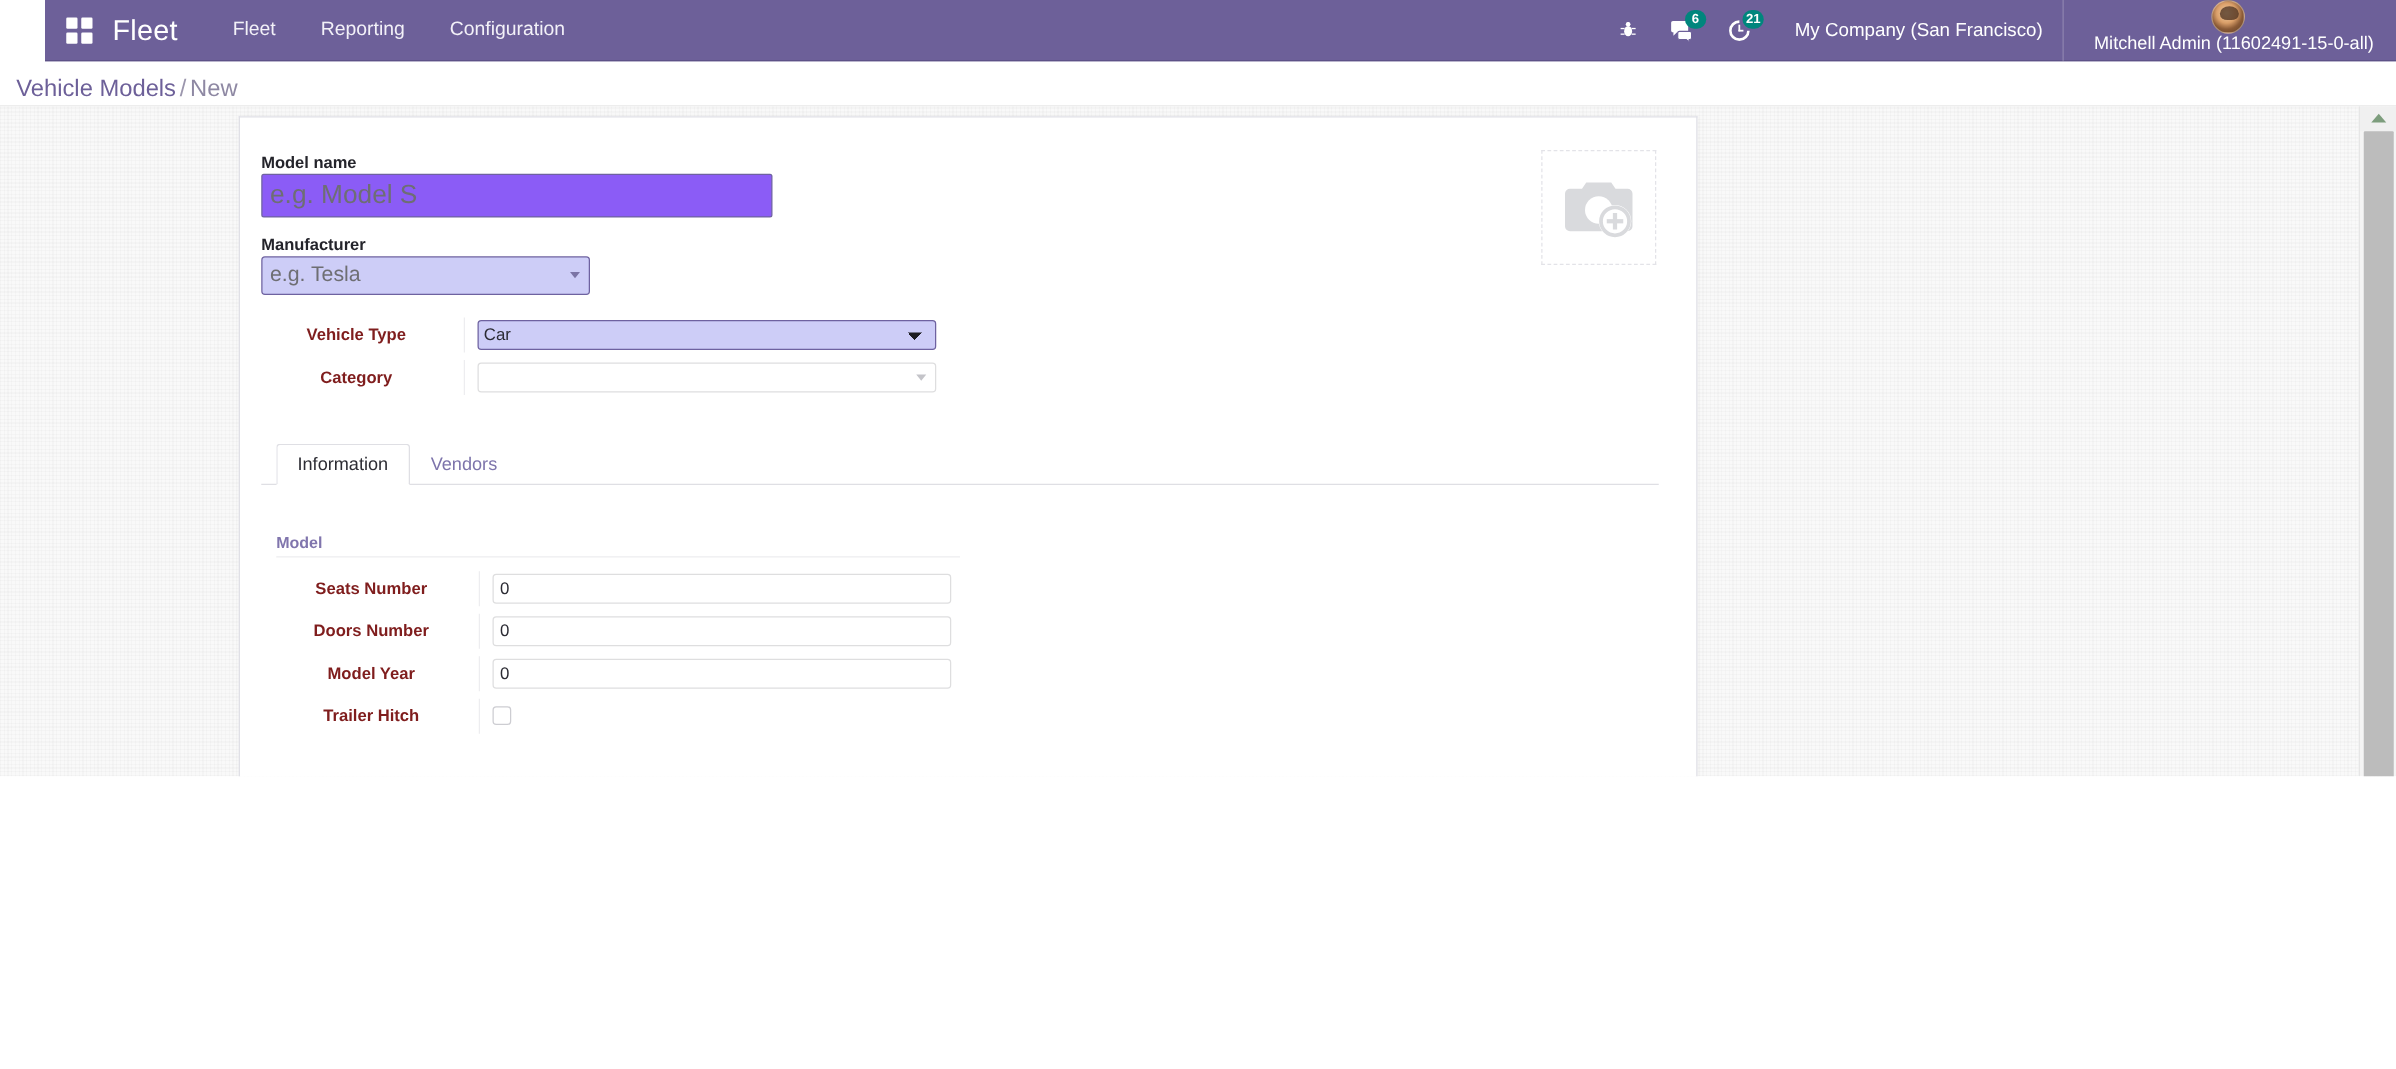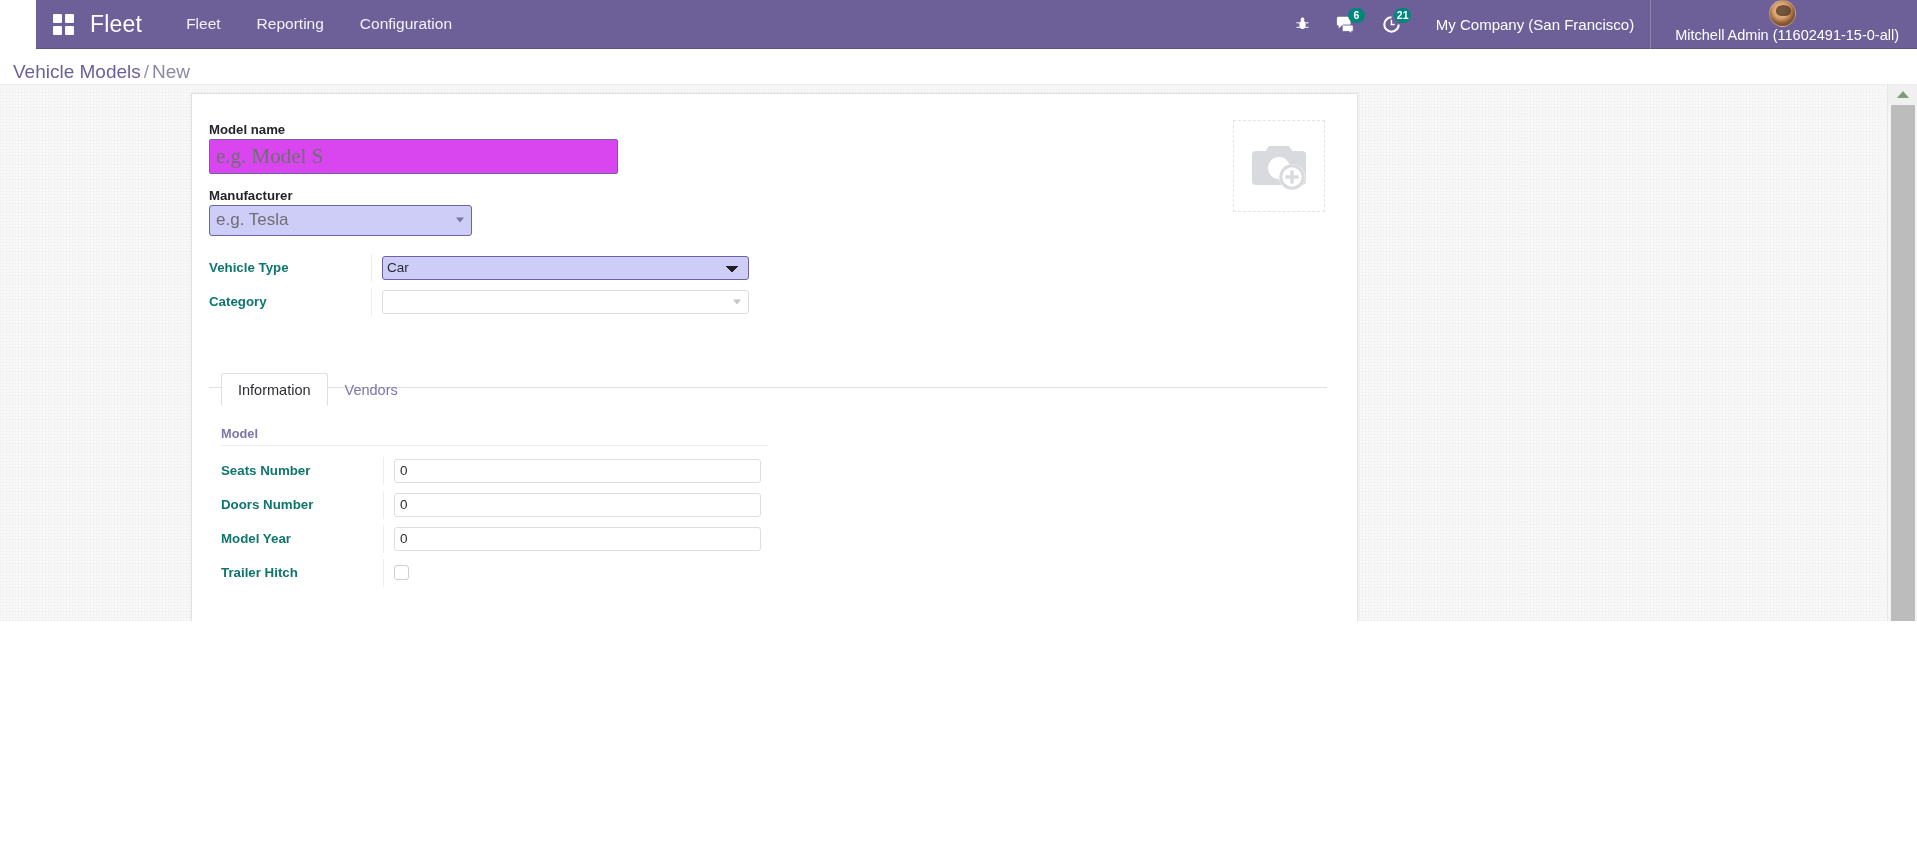--- a/index.html
+++ b/index.html
@@ -206,23 +206,23 @@
     font-size: 13.2px;
     font-weight: bold;
     color: #24242b;
     display: block;
     margin-bottom: 2px;
   }
   .input-big {
     width: 409px;
     height: 35px;
     font-size: 21px;
-    font-family: Liberation Serif, serif;
+    font-family: Liberation Sans, sans-serif;
     padding: 2px 6px;
-    background: #d946ef;
+    background: #8b5cf6;
     border: 1px solid #6e62a0;
     border-radius: 2px;
     color: #2b2b33;
     outline: none;
   }
   .input-big::placeholder { color: #6e6e73; opacity: 1; }
 
   .m2o-wrap { position: relative; width: 263px; }
   .input-m2o {
     width: 263px;
@@ -250,22 +250,23 @@
 
   .form-row {
     display: flex;
     align-items: center;
     margin-bottom: 6px;
   }
   .form-row .lbl {
     width: 162px;
     font-size: 13.3px;
     font-weight: bold;
-    color: #0f766e;
+    color: #7f1d1d;
     padding-right: 10px;
+    text-align: center;
   }
   .form-row .ctrl {
     border-left: 1px solid #ededf0;
     padding-left: 10px;
     display: flex;
     align-items: center;
     min-height: 28px;
   }
 
   .select-hl {
@@ -321,21 +322,21 @@
     padding-left: 12px;
   }
   .tab {
     font-size: 14.5px;
     padding: 8px 16px 7px 16px;
     cursor: pointer;
     color: #7d74ab;
     border: 1px solid transparent;
     border-bottom: none;
     position: relative;
-    top: 19px;
+    top: 1px;
     border-radius: 3px 3px 0 0;
   }
   .tab.active {
     color: #2d2d34;
     background: #ffffff;
     border-color: #dfdfe4;
     border-bottom: 1px solid #ffffff;
   }
 
   

